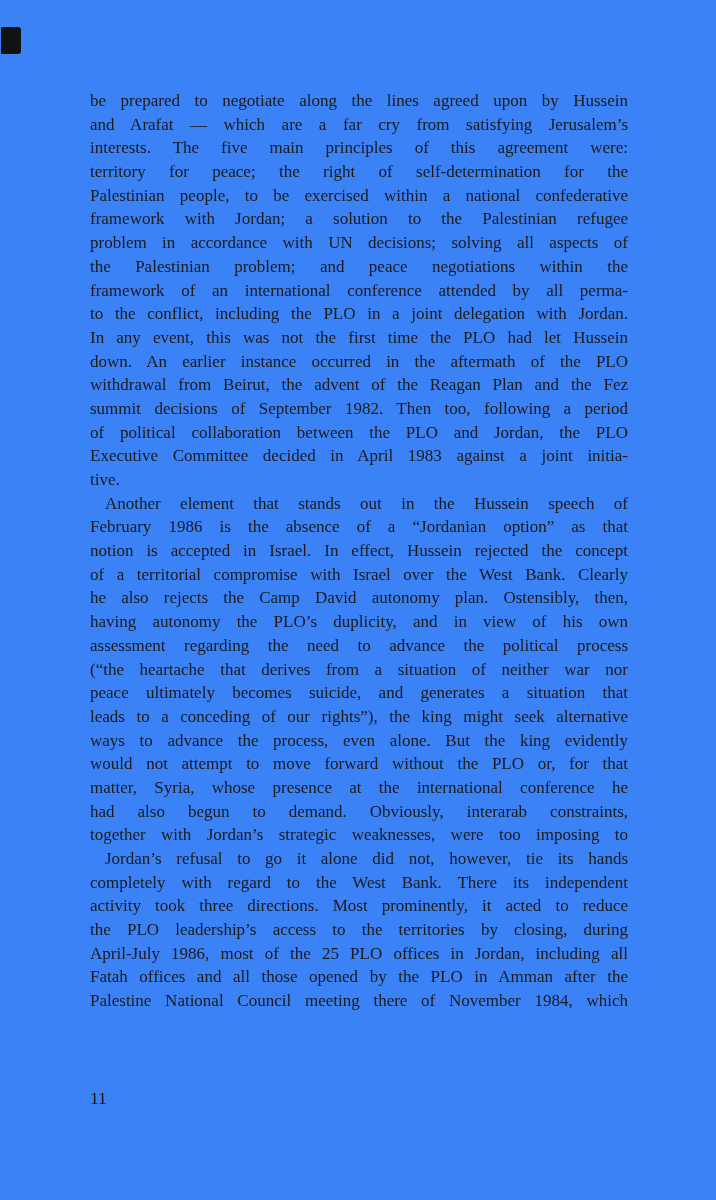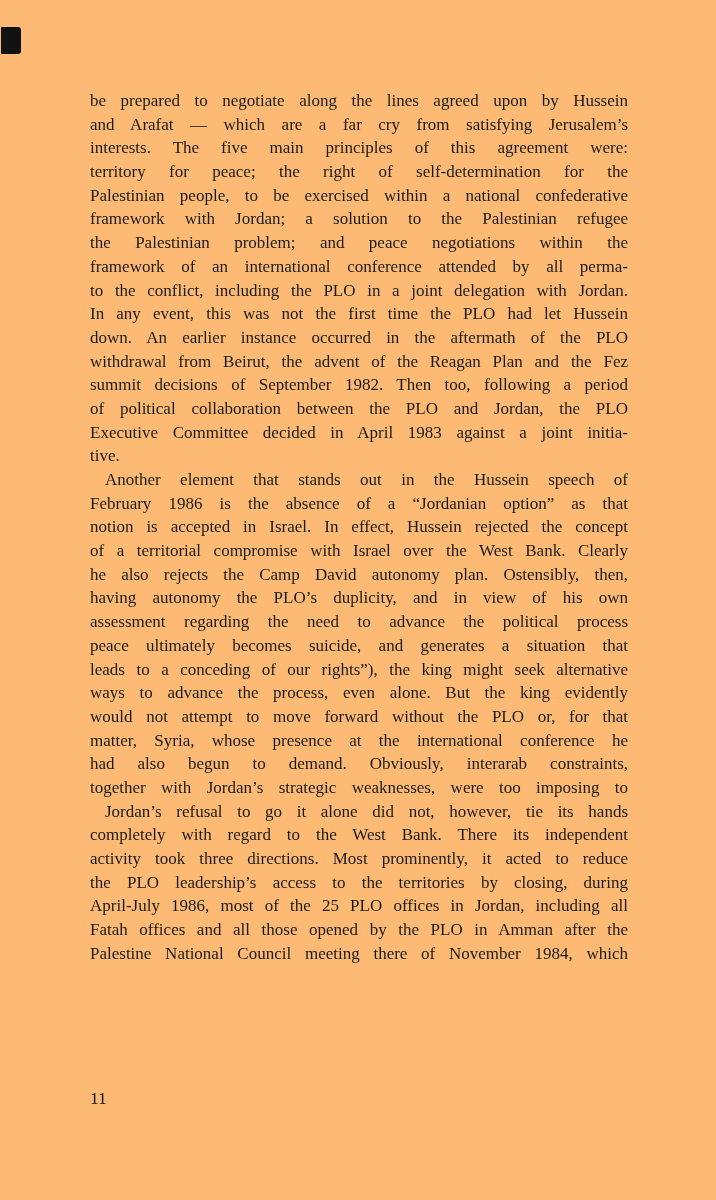--- a/index.html
+++ b/index.html
@@ -57,46 +57,48 @@
     width: 538px;
     text-align: left;
     font-size: 17.5px;
     line-height: 24px;
     color: #161616;
   }
 </style>
 </head>
 <body>
 
-<div class="page" style="background: #fdba74; color: rgb(27, 27, 27);">
+<div class="page" style="background: #3b82f6; color: rgb(27, 27, 27);">
   <div class="corner-mark" style="background: rgb(18, 18, 18);"></div>
   <div class="text-block">
       <div class="line">be prepared to negotiate along the lines agreed upon by Hussein</div>
       <div class="line">and Arafat — which are a far cry from satisfying Jerusalem’s</div>
       <div class="line">interests. The five main principles of this agreement were:</div>
       <div class="line">territory for peace; the right of self-determination for the</div>
       <div class="line">Palestinian people, to be exercised within a national confederative</div>
       <div class="line">framework with Jordan; a solution to the Palestinian refugee</div>
+      <div class="line">problem in accordance with UN decisions; solving all aspects of</div>
       <div class="line">the Palestinian problem; and peace negotiations within the</div>
       <div class="line">framework of an international conference attended by all perma-</div>
       <div class="line">to the conflict, including the PLO in a joint delegation with Jordan.</div>
       <div class="line">In any event, this was not the first time the PLO had let Hussein</div>
       <div class="line">down. An earlier instance occurred in the aftermath of the PLO</div>
       <div class="line">withdrawal from Beirut, the advent of the Reagan Plan and the Fez</div>
       <div class="line">summit decisions of September 1982. Then too, following a period</div>
       <div class="line">of political collaboration between the PLO and Jordan, the PLO</div>
       <div class="line">Executive Committee decided in April 1983 against a joint initia-</div>
       <div class="line end">tive.</div>
       <div class="line indent">Another element that stands out in the Hussein speech of</div>
       <div class="line">February 1986 is the absence of a “Jordanian option” as that</div>
       <div class="line">notion is accepted in Israel. In effect, Hussein rejected the concept</div>
       <div class="line">of a territorial compromise with Israel over the West Bank. Clearly</div>
       <div class="line">he also rejects the Camp David autonomy plan. Ostensibly, then,</div>
       <div class="line">having autonomy the PLO’s duplicity, and in view of his own</div>
       <div class="line">assessment regarding the need to advance the political process</div>
+      <div class="line">(“the heartache that derives from a situation of neither war nor</div>
       <div class="line">peace ultimately becomes suicide, and generates a situation that</div>
       <div class="line">leads to a conceding of our rights”), the king might seek alternative</div>
       <div class="line">ways to advance the process, even alone. But the king evidently</div>
       <div class="line">would not attempt to move forward without the PLO or, for that</div>
       <div class="line">matter, Syria, whose presence at the international conference he</div>
       <div class="line">had also begun to demand. Obviously, interarab constraints,</div>
       <div class="line">together with Jordan’s strategic weaknesses, were too imposing to</div>
       <div class="line indent">Jordan’s refusal to go it alone did not, however, tie its hands</div>
       <div class="line">completely with regard to the West Bank. There its independent</div>
       <div class="line">activity took three directions. Most prominently, it acted to reduce</div>

